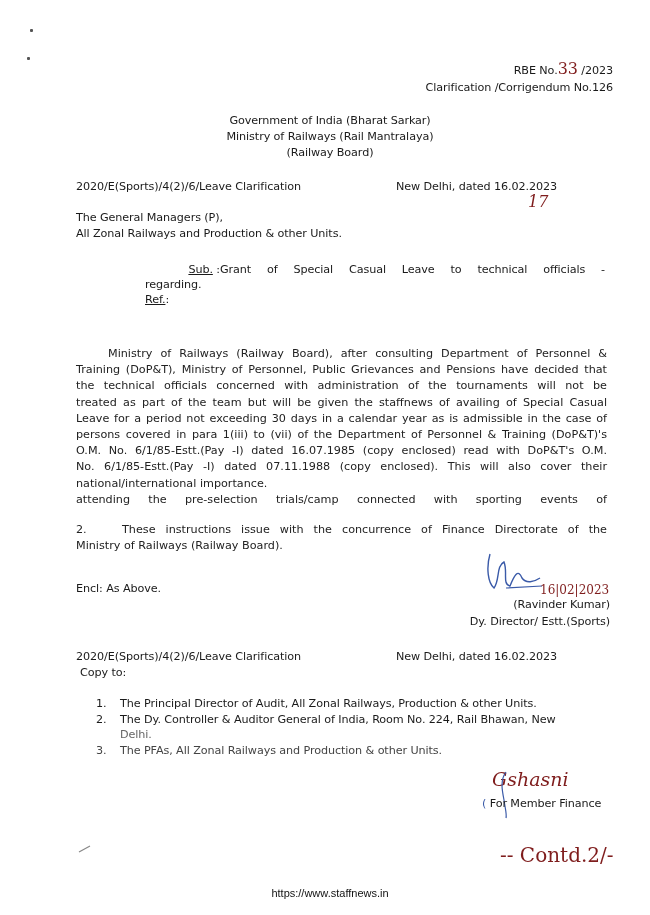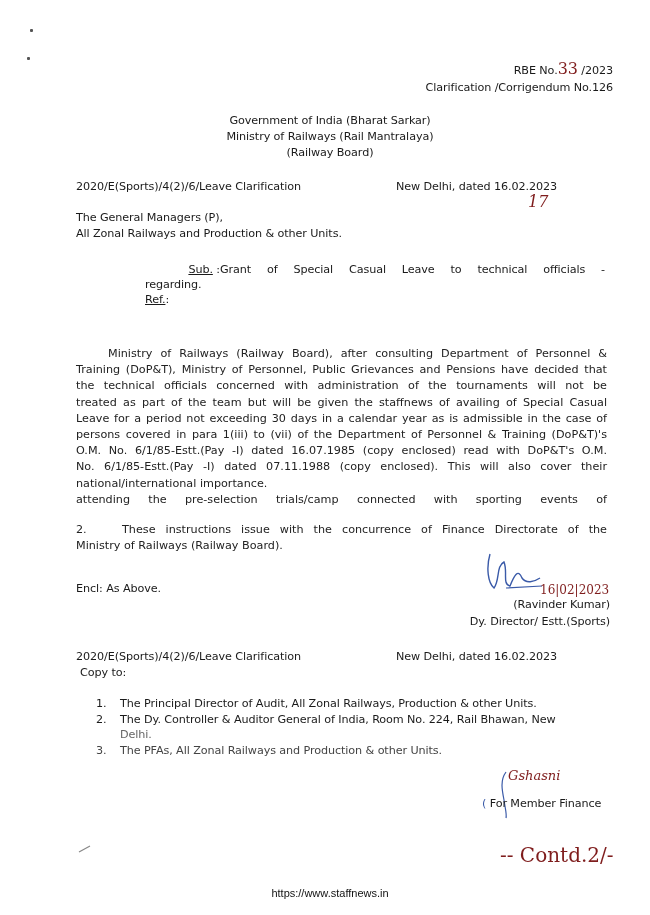--- a/index.html
+++ b/index.html
@@ -98,21 +98,21 @@
       <span style="display:block;">The Dy. Controller &amp; Auditor General of India, Room No. 224, Rail Bhawan, New</span>
       <span style="display:block;color:#666;">Delhi.</span>
     </span>
   </div>
   <div class="t copy-item" style="margin-top:1px;color:#444;">
     <span class="num">3.</span>
     <span>The PFAs, All Zonal Railways and Production &amp; other Units.</span>
   </div>
 </div>
 
-<div class="abs hand" style="left:492px;top:768px;font-size:13px;margin-left:16px;">Gshasni</div>
+<div class="abs hand" style="left:492px;top:768px;font-size:19px;">Gshasni</div>
 <svg class="abs" width="20" height="50" style="left:496px;top:770px;" viewBox="0 0 20 50">
   <path d="M10 2 C4 10, 6 20, 8 30 C9 38, 11 44, 10 48" stroke="#3a5aa8" stroke-width="1.2" fill="none"></path>
 </svg>
 <div class="abs t" style="left:482px;top:796px;">
   <span style="color:#3a5aa8;">(</span> <span>For Member Finance</span>
 </div>
 
 <div class="abs hand" style="left:500px;top:843px;font-size:20px;font-style:normal;">-- Contd.2/-</div>
 
 <svg class="abs" width="14" height="8" style="left:78px;top:845px;" viewBox="0 0 14 8">

